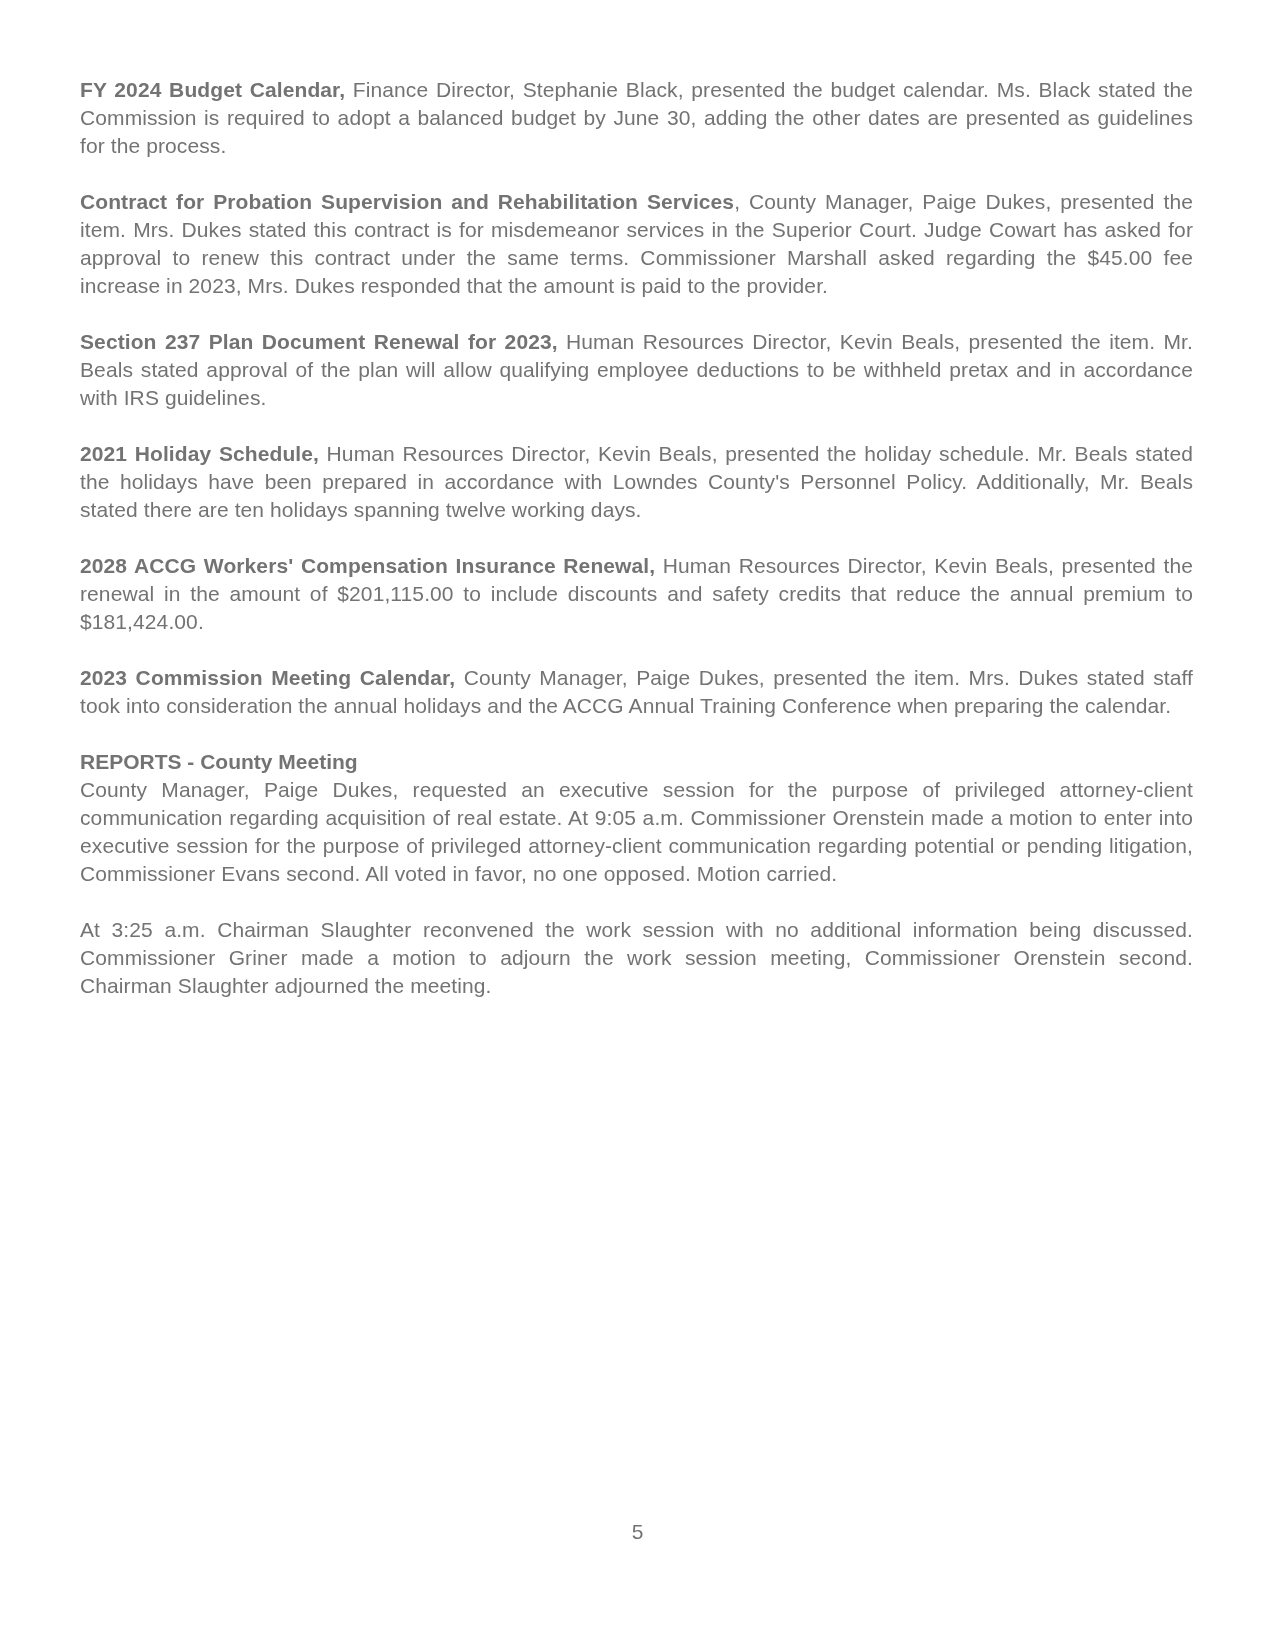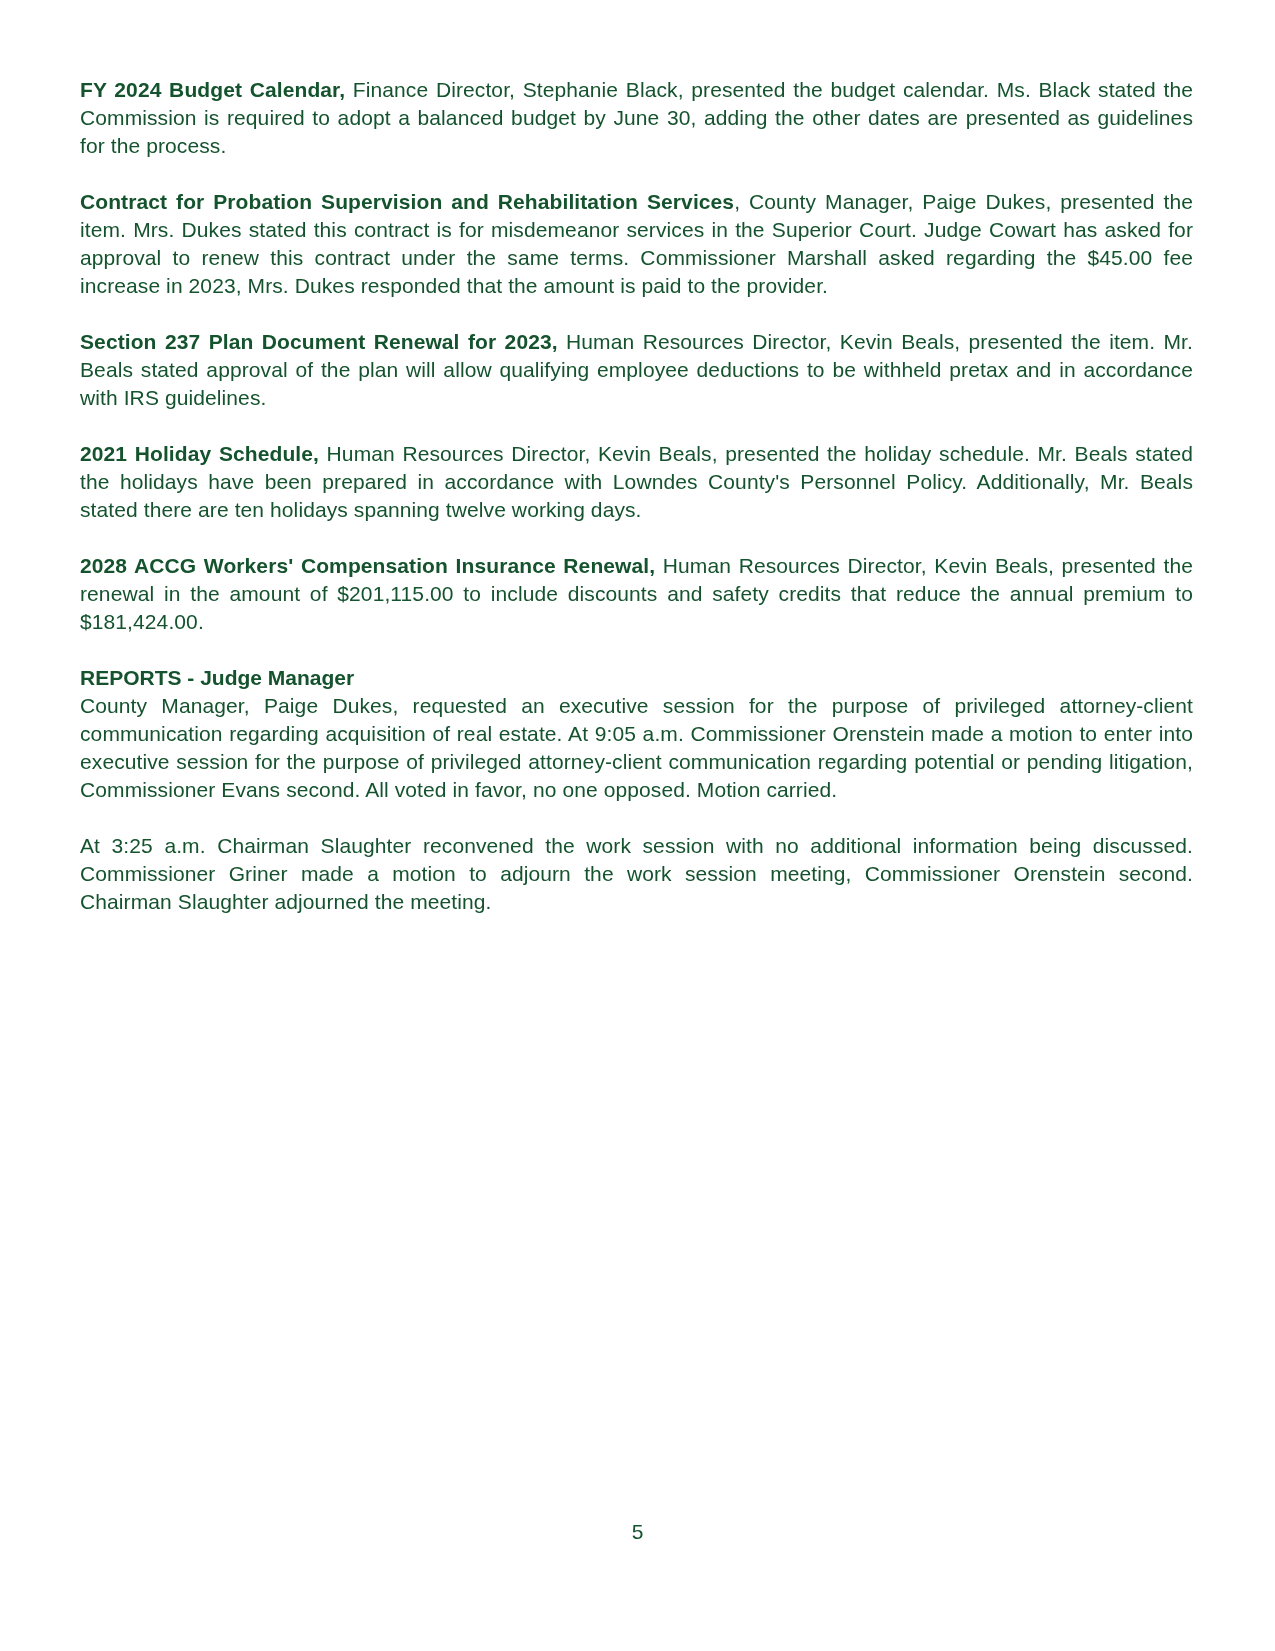--- a/index.html
+++ b/index.html
@@ -5,21 +5,21 @@
   html, body {
     margin: 0;
     padding: 0;
     background: #ffffff;
   }
   .page {
     position: relative;
     width: 1275px;
     height: 1651px;
     background: #ffffff;
-    color: #14532d;
+    color: #737373;
     font-family: "Liberation Sans", sans-serif;
     overflow: hidden;
   }
   .content {
     position: absolute;
     left: 80px;
     top: 76px;
     width: 1113px;
   }
   .para {
@@ -58,22 +58,23 @@
     <p class="para"><span class="lead">FY 2024 Budget Calendar,</span><span> Finance Director, Stephanie Black, presented the budget calendar.  Ms. Black stated the Commission is required to adopt a balanced budget by June 30, adding the other dates are presented as guidelines for the process.</span></p>
 
     <p class="para"><span class="lead">Contract for Probation Supervision and Rehabilitation Services</span><span>, County Manager, Paige Dukes, presented the item.  Mrs. Dukes stated this contract is for misdemeanor services in the Superior Court.  Judge Cowart has asked for approval to renew this contract under the same terms.  Commissioner Marshall asked regarding the $45.00 fee increase in 2023, Mrs. Dukes responded that the amount is paid to the provider.</span></p>
 
     <p class="para"><span class="lead">Section 237 Plan Document Renewal for 2023,</span><span> Human Resources Director, Kevin Beals, presented the item.  Mr. Beals stated approval of the plan will allow qualifying employee deductions to be withheld pretax and in accordance with IRS guidelines.</span></p>
 
     <p class="para"><span class="lead">2021 Holiday Schedule,</span><span> Human Resources Director, Kevin Beals, presented the holiday schedule.  Mr. Beals stated the holidays have been prepared in accordance with Lowndes County's Personnel Policy.  Additionally, Mr. Beals stated there are ten holidays spanning twelve working days.</span></p>
 
     <p class="para"><span class="lead">2028 ACCG Workers' Compensation Insurance Renewal,</span><span> Human Resources Director, Kevin Beals, presented the renewal in the amount of $201,115.00 to include discounts and safety credits that reduce the annual premium to $181,424.00.</span></p>
 
+    <p class="para"><span class="lead">2023 Commission Meeting Calendar,</span><span> County Manager, Paige Dukes, presented the item.  Mrs. Dukes stated staff took into consideration the annual holidays and the ACCG Annual Training Conference when preparing the calendar.</span></p>
 
-    <h2 class="heading">REPORTS - Judge Manager</h2>
+    <h2 class="heading">REPORTS - County Meeting</h2>
     <p class="para">County Manager, Paige Dukes, requested an executive session for the purpose of privileged attorney-client communication regarding acquisition of real estate.  At 9:05 a.m. Commissioner Orenstein made a motion to enter into executive session for the purpose of privileged attorney-client communication regarding potential or pending litigation, Commissioner Evans second.  All voted in favor, no one opposed. Motion carried.</p>
 
     <p class="para">At 3:25 a.m. Chairman Slaughter reconvened the work session with no additional information being discussed.  Commissioner Griner made a motion to adjourn the work session meeting, Commissioner Orenstein second.  Chairman Slaughter adjourned the meeting.</p>
 
   </div>
 
   <div class="footer-pagenum">5</div>
 </div>
 
 </body></html>

